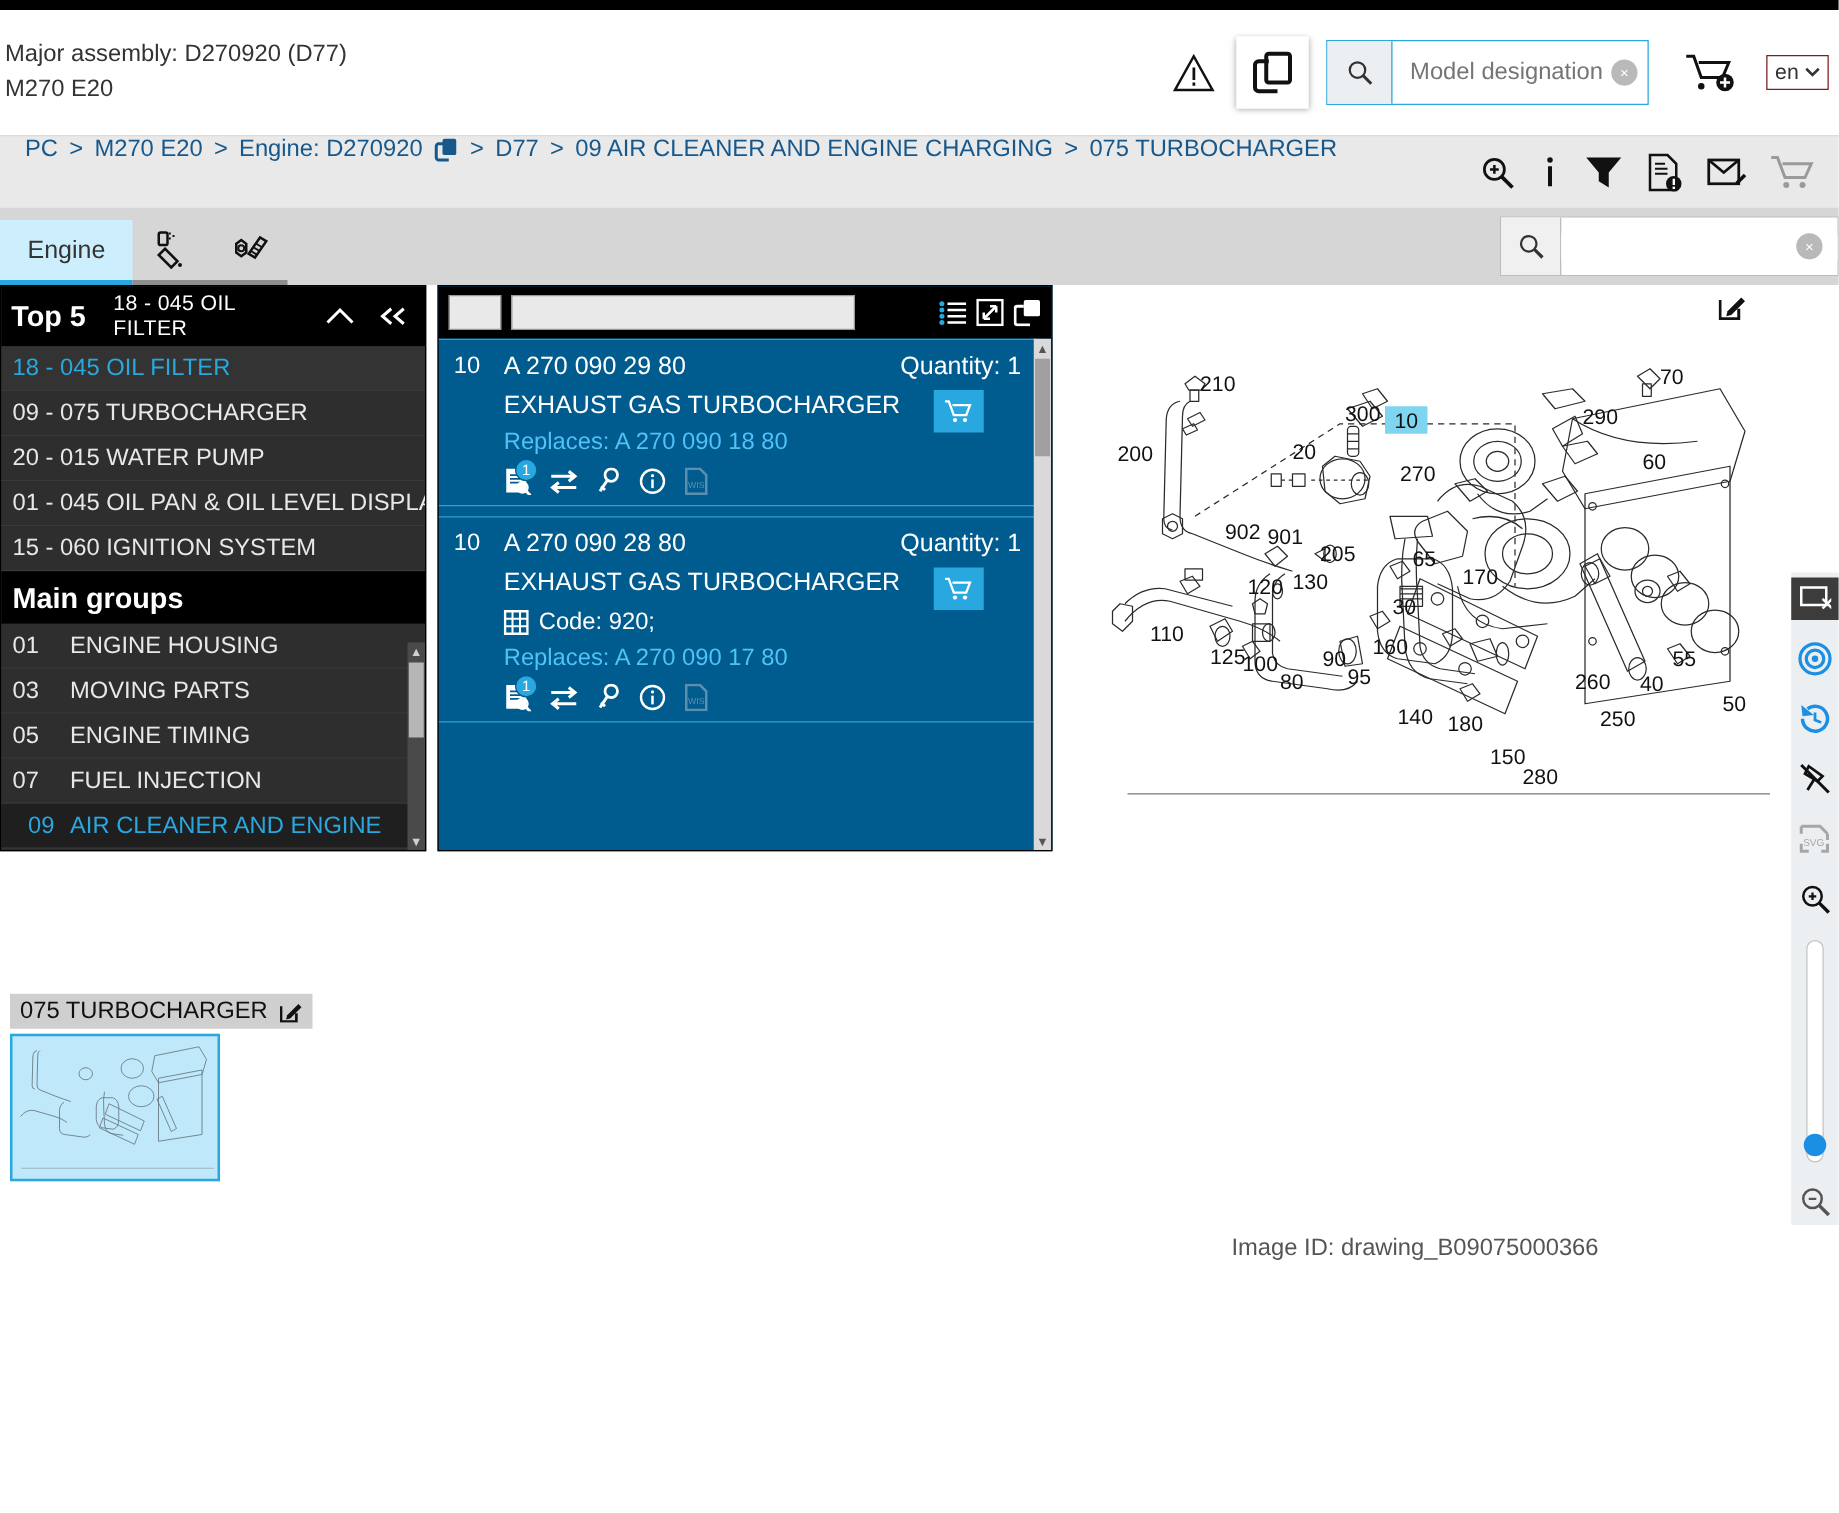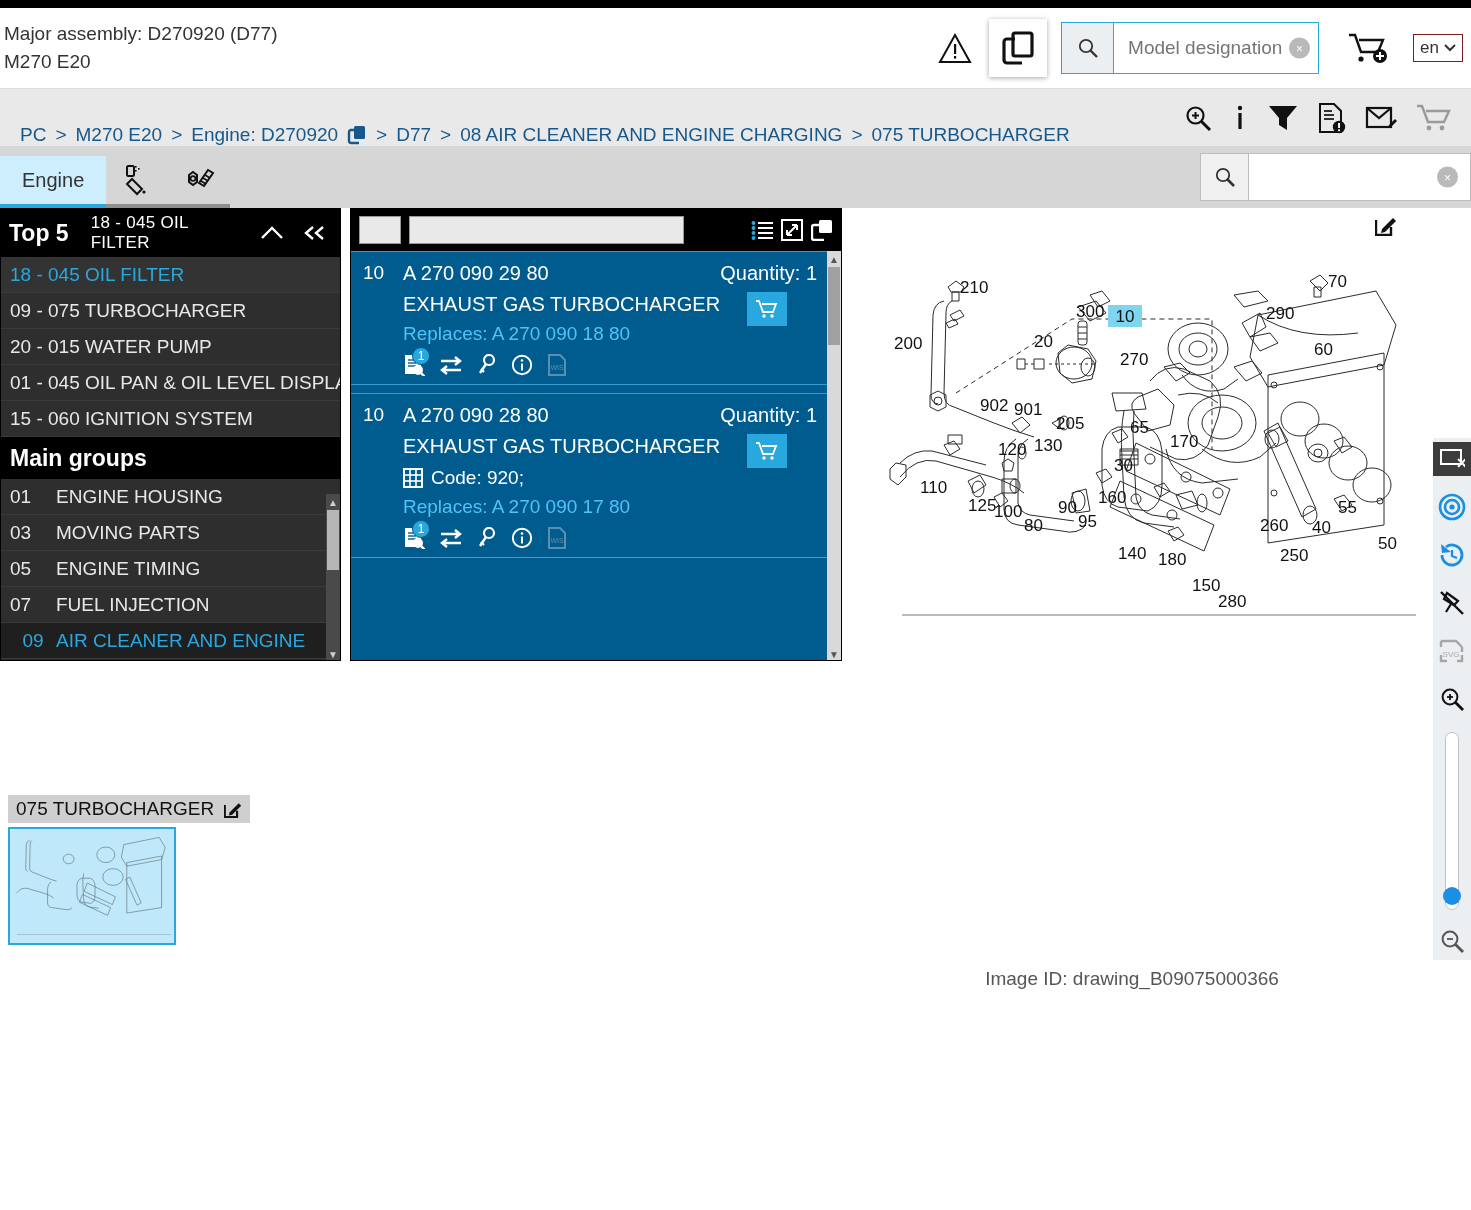--- a/index.html
+++ b/index.html
@@ -9,21 +9,21 @@
     background: #ffffff;
     color: #222;
     overflow: hidden;
     position: relative;
   }
   
   .top-strip { height: 8px; background: #000; }
 
   
   .header {
-    height: 80px;
+    height: 100px;
     background: #fff;
     display: flex;
     align-items: center;
     position: relative;
   }
   .header-titles { padding-left: 4px; line-height: 1.45; }
   .header-titles .line {
     font-size: 19px;
     color: #333;
     white-space: nowrap;
@@ -89,21 +89,21 @@
     display: flex; align-items: center; gap: 5px;
     padding: 0 6px;
     font-size: 17px; color: #333;
     background: #fff;
   }
 
   
   .crumb-bar {
     height: 58px;
     background: #e9e9e9;
-    display: flex; align-items: flex-end;
+    display: flex; align-items: flex-start;
     position: relative;
     border-top: 1px solid #dcdcdc;
   }
   .crumbs {
     display: flex; align-items: center;
     padding-left: 20px;
     gap: 9px;
     font-size: 19px;
     color: #16588c;
     white-space: nowrap;
@@ -387,21 +387,21 @@
     <span class="crumb">Engine: D270920</span>
     <span style="display:inline-flex;align-items:center">
       <svg width="20" height="20" viewBox="0 0 20 20">
           <rect x="7" y="1" width="11" height="13" rx="1.5" fill="#16588c"></rect>
           <path d="M12 18 H4 a2 2 0 0 1 -2 -2 V7 a2 2 0 0 1 2 -2 h4" fill="none" stroke="#16588c" stroke-width="2.4"></path>
         </svg>
     </span>
     <span class="sep">&gt;</span>
     <span class="crumb">D77</span>
     <span class="sep">&gt;</span>
-    <span class="crumb">08 AIR CLEANER AND ENGINE CHARGING</span>
+    <span class="crumb">09 AIR CLEANER AND ENGINE CHARGING</span>
     <span class="sep">&gt;</span>
     <span class="crumb">075 TURBOCHARGER</span>
   </div>
 
   <div class="crumb-tools">
     <span>
       <svg width="30" height="30" viewBox="0 0 30 30">
           <circle cx="12.5" cy="12.5" r="8" fill="none" stroke="#111" stroke-width="2.2"></circle>
           <line x1="9" y1="12.5" x2="16" y2="12.5" stroke="#111" stroke-width="2"></line>
           <line x1="12.5" y1="9" x2="12.5" y2="16" stroke="#111" stroke-width="2"></line>

